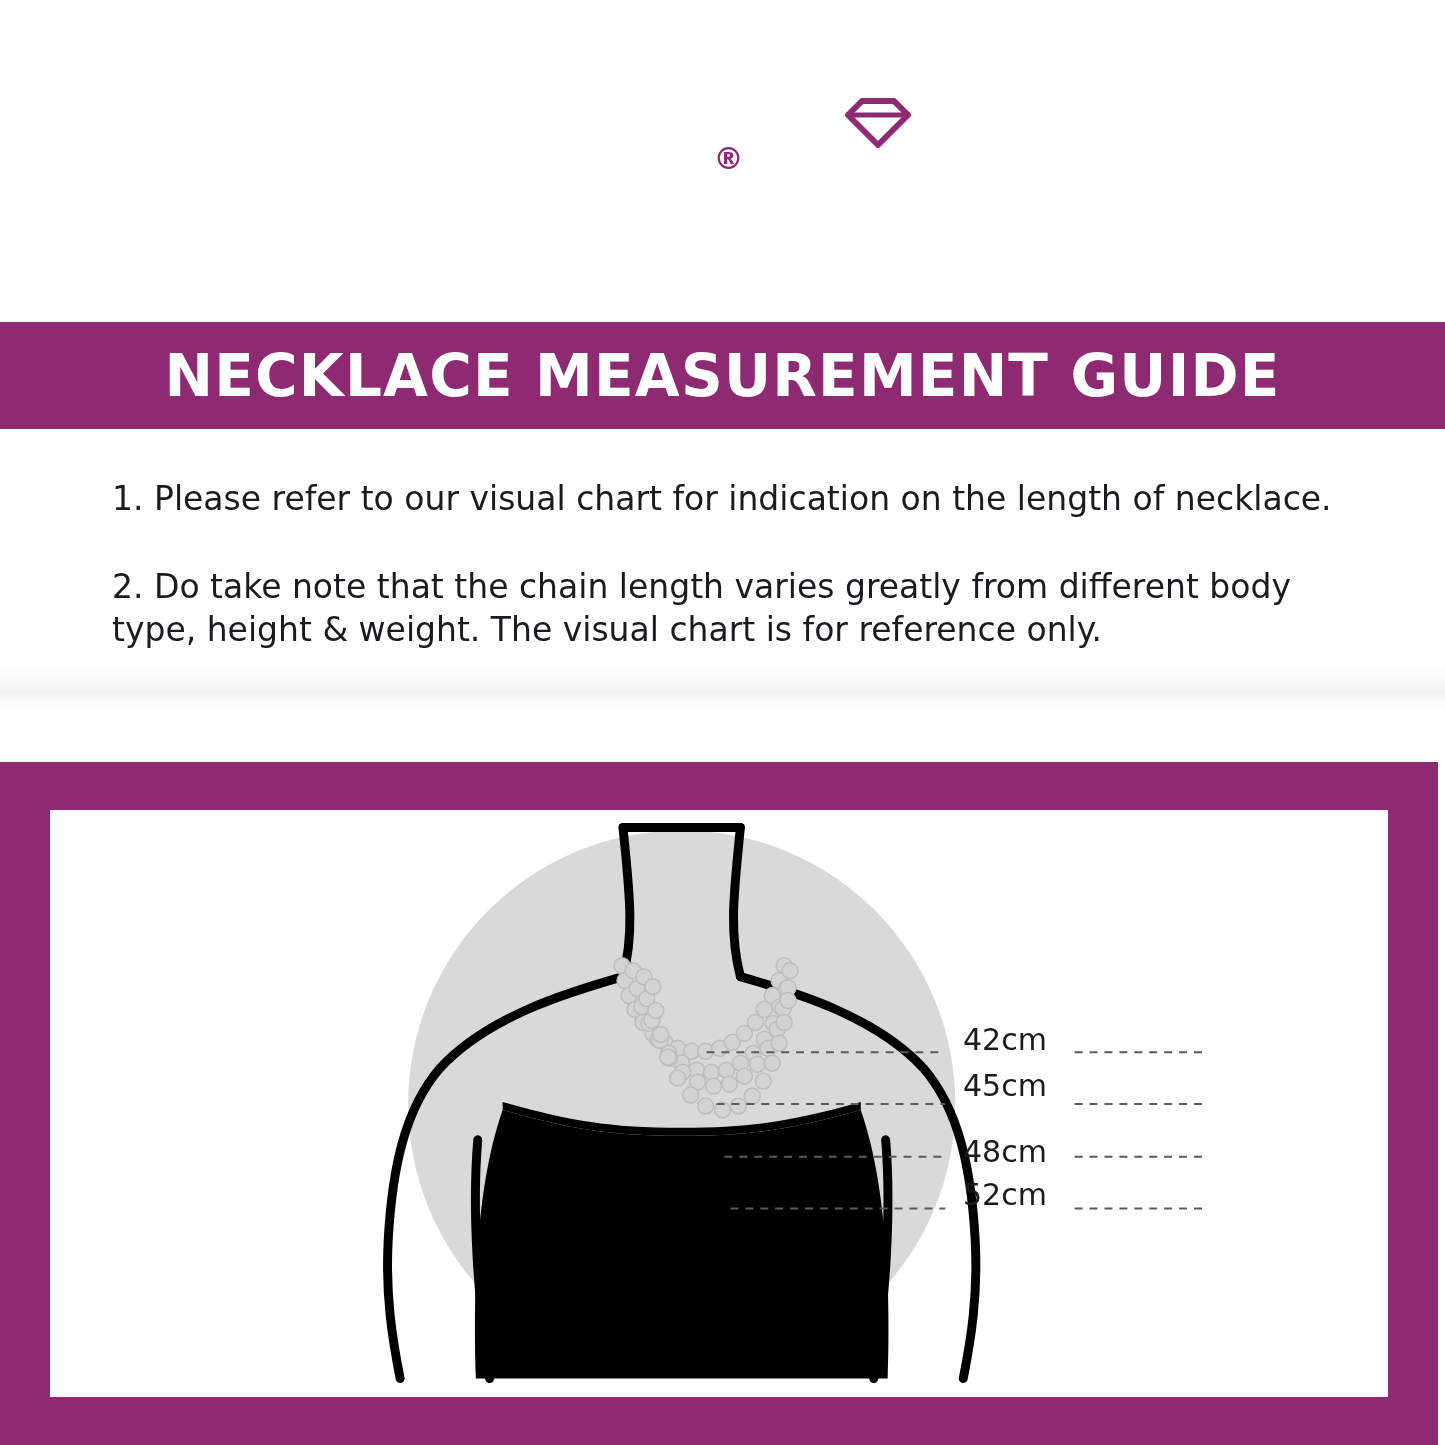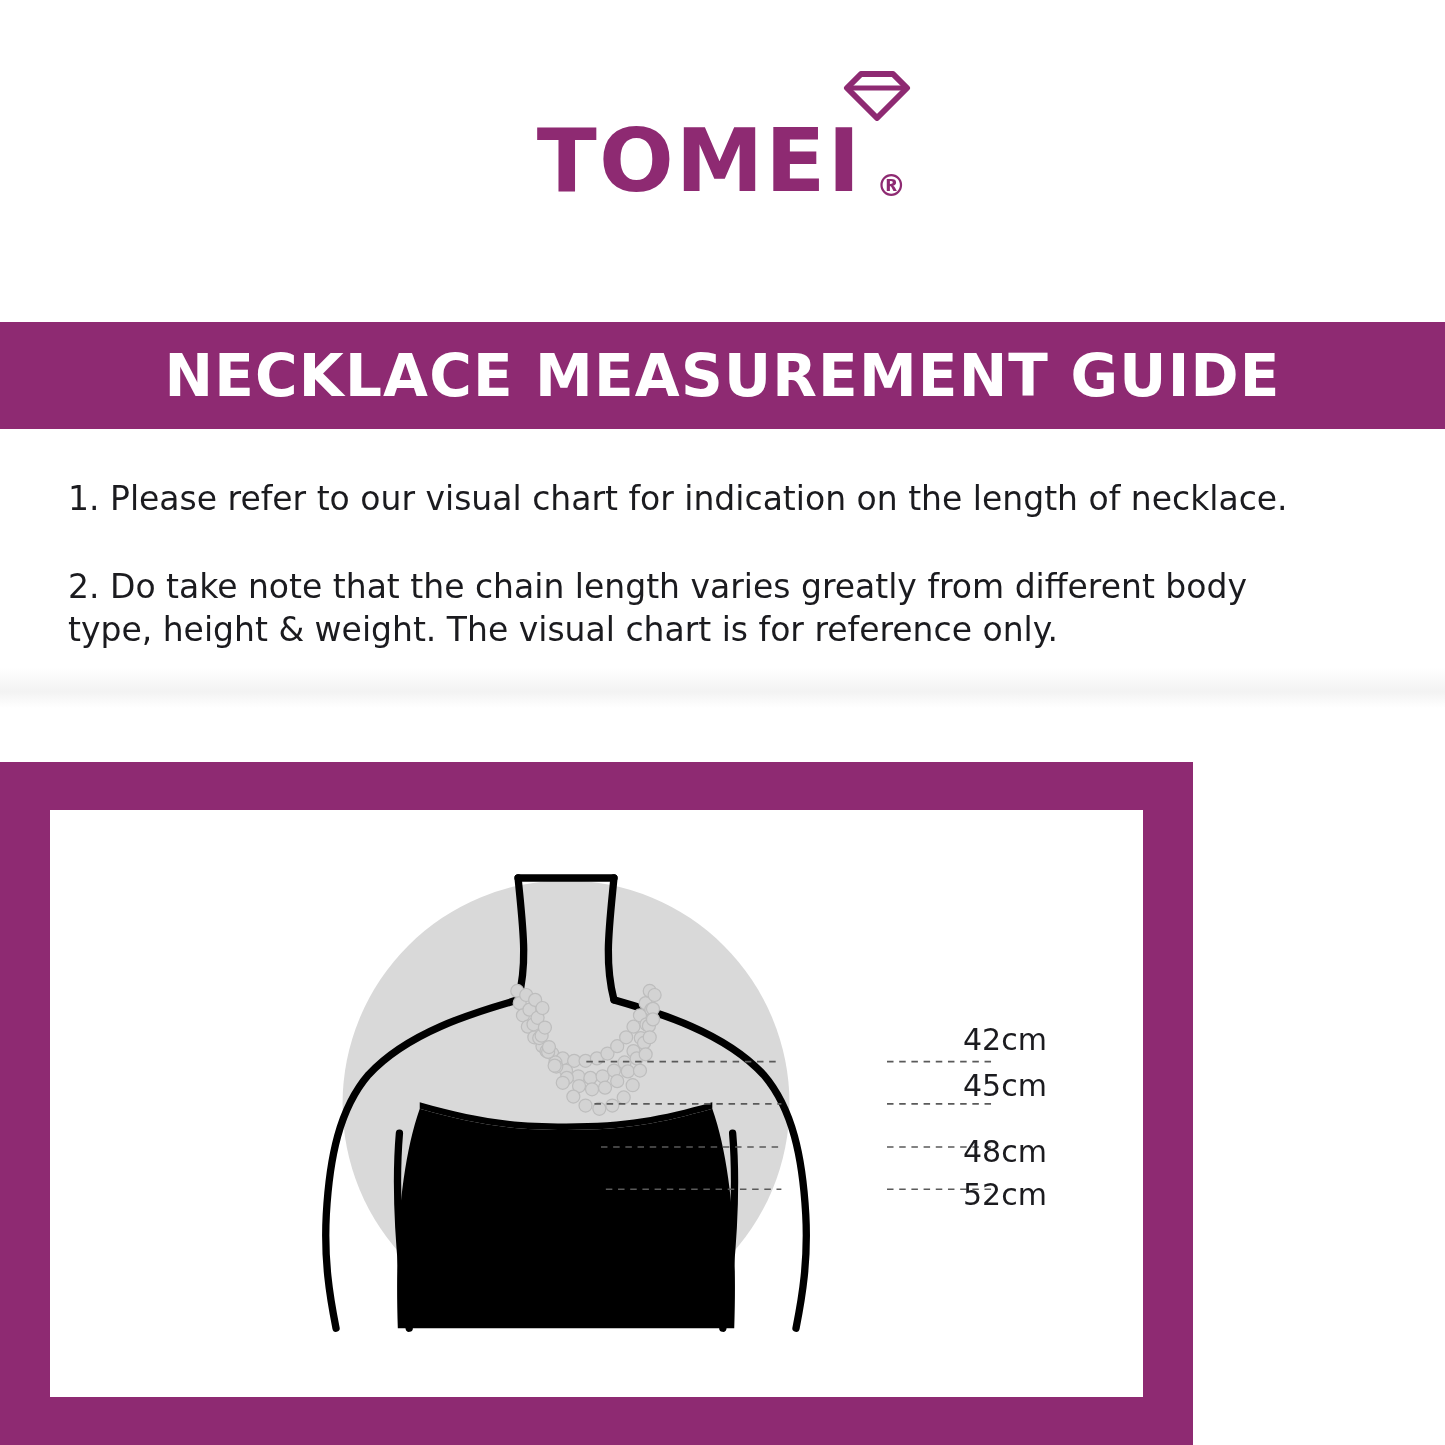--- a/index.html
+++ b/index.html
@@ -77,21 +77,21 @@
   .title-band-text {
     color: #ffffff;
     font-family: "DejaVu Sans", sans-serif;
     font-weight: bold;
     font-size: 58px;
     letter-spacing: 1.2px;
   }
 
   
   .notes {
-    padding: 48px 112px 0 68px;
+    padding: 48px 112px 0 112px;
     background: #ffffff;
   }
   .note {
     font-family: "DejaVu Sans", sans-serif;
     font-size: 33px;
     line-height: 1.32;
     color: #1b1b1f;
     margin: 0 0 44px 0;
     max-width: 1240px;
   }
@@ -100,21 +100,21 @@
   .spacer-band {
     height: 40px;
     background: linear-gradient(to bottom, #ffffff 0%, #f3f3f3 60%, #ffffff 100%);
   }
 
   
   .diagram-frame {
     position: absolute;
     left: 0;
     top: 762px;
-    width: 1193px;
+    width: 1438px;
     height: 683px;
     background: #8e2a72;
   }
   .diagram-inner {
     position: absolute;
     left: 50px;
     top: 48px;
     right: 50px;
     bottom: 48px;
     background: #ffffff;
@@ -139,21 +139,20 @@
 
 <div class="brand-header">
   <div class="logo-wrap">
     <div class="logo-diamond">
       <svg width="72" height="50" viewBox="0 0 72 50" aria-hidden="true">
         <polygon points="6,17 20,3 52,3 66,17 36,47" fill="none" stroke="#8e2a72" stroke-width="6" stroke-linejoin="round"></polygon>
         <line x1="6" y1="17" x2="66" y2="17" stroke="#8e2a72" stroke-width="5"></line>
       </svg>
     </div>
     <div class="logo-word">
-      <span>TOMEI</span>
       <span class="logo-reg">®</span>
     </div>
   </div>
 </div>
 
 <div class="title-band">
   <div class="title-band-text">NECKLACE MEASUREMENT GUIDE</div>
 </div>
 
 <div class="notes">

